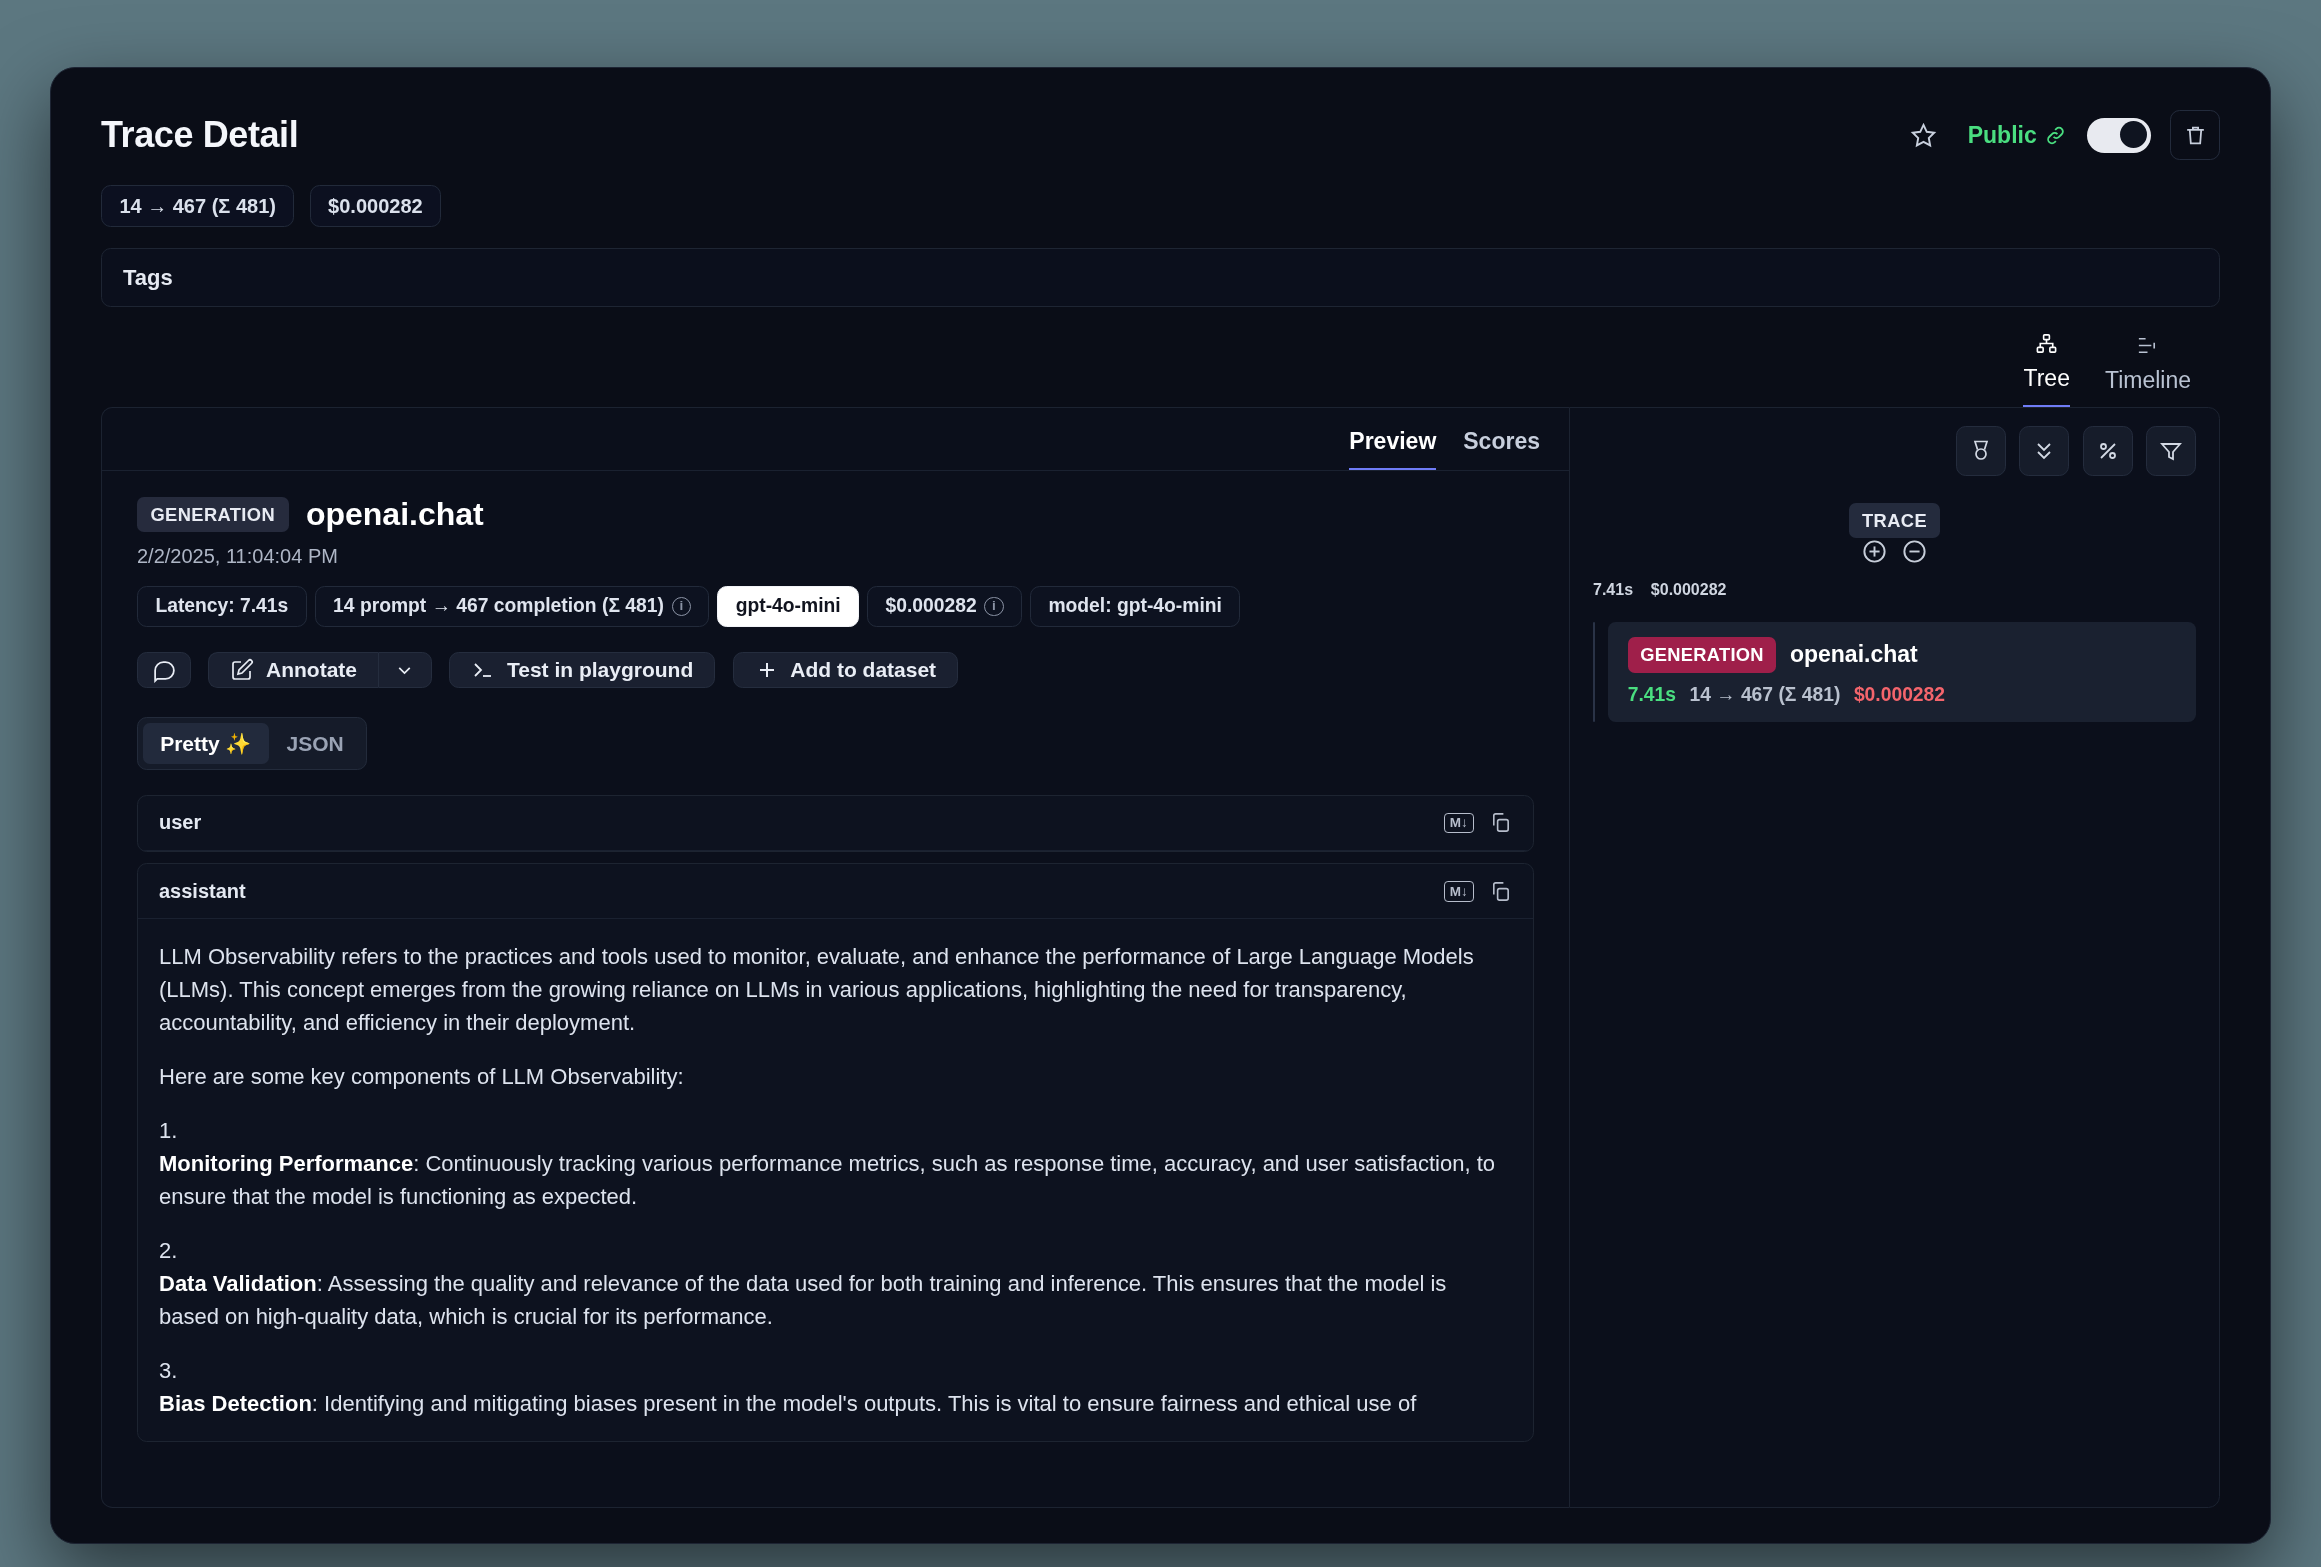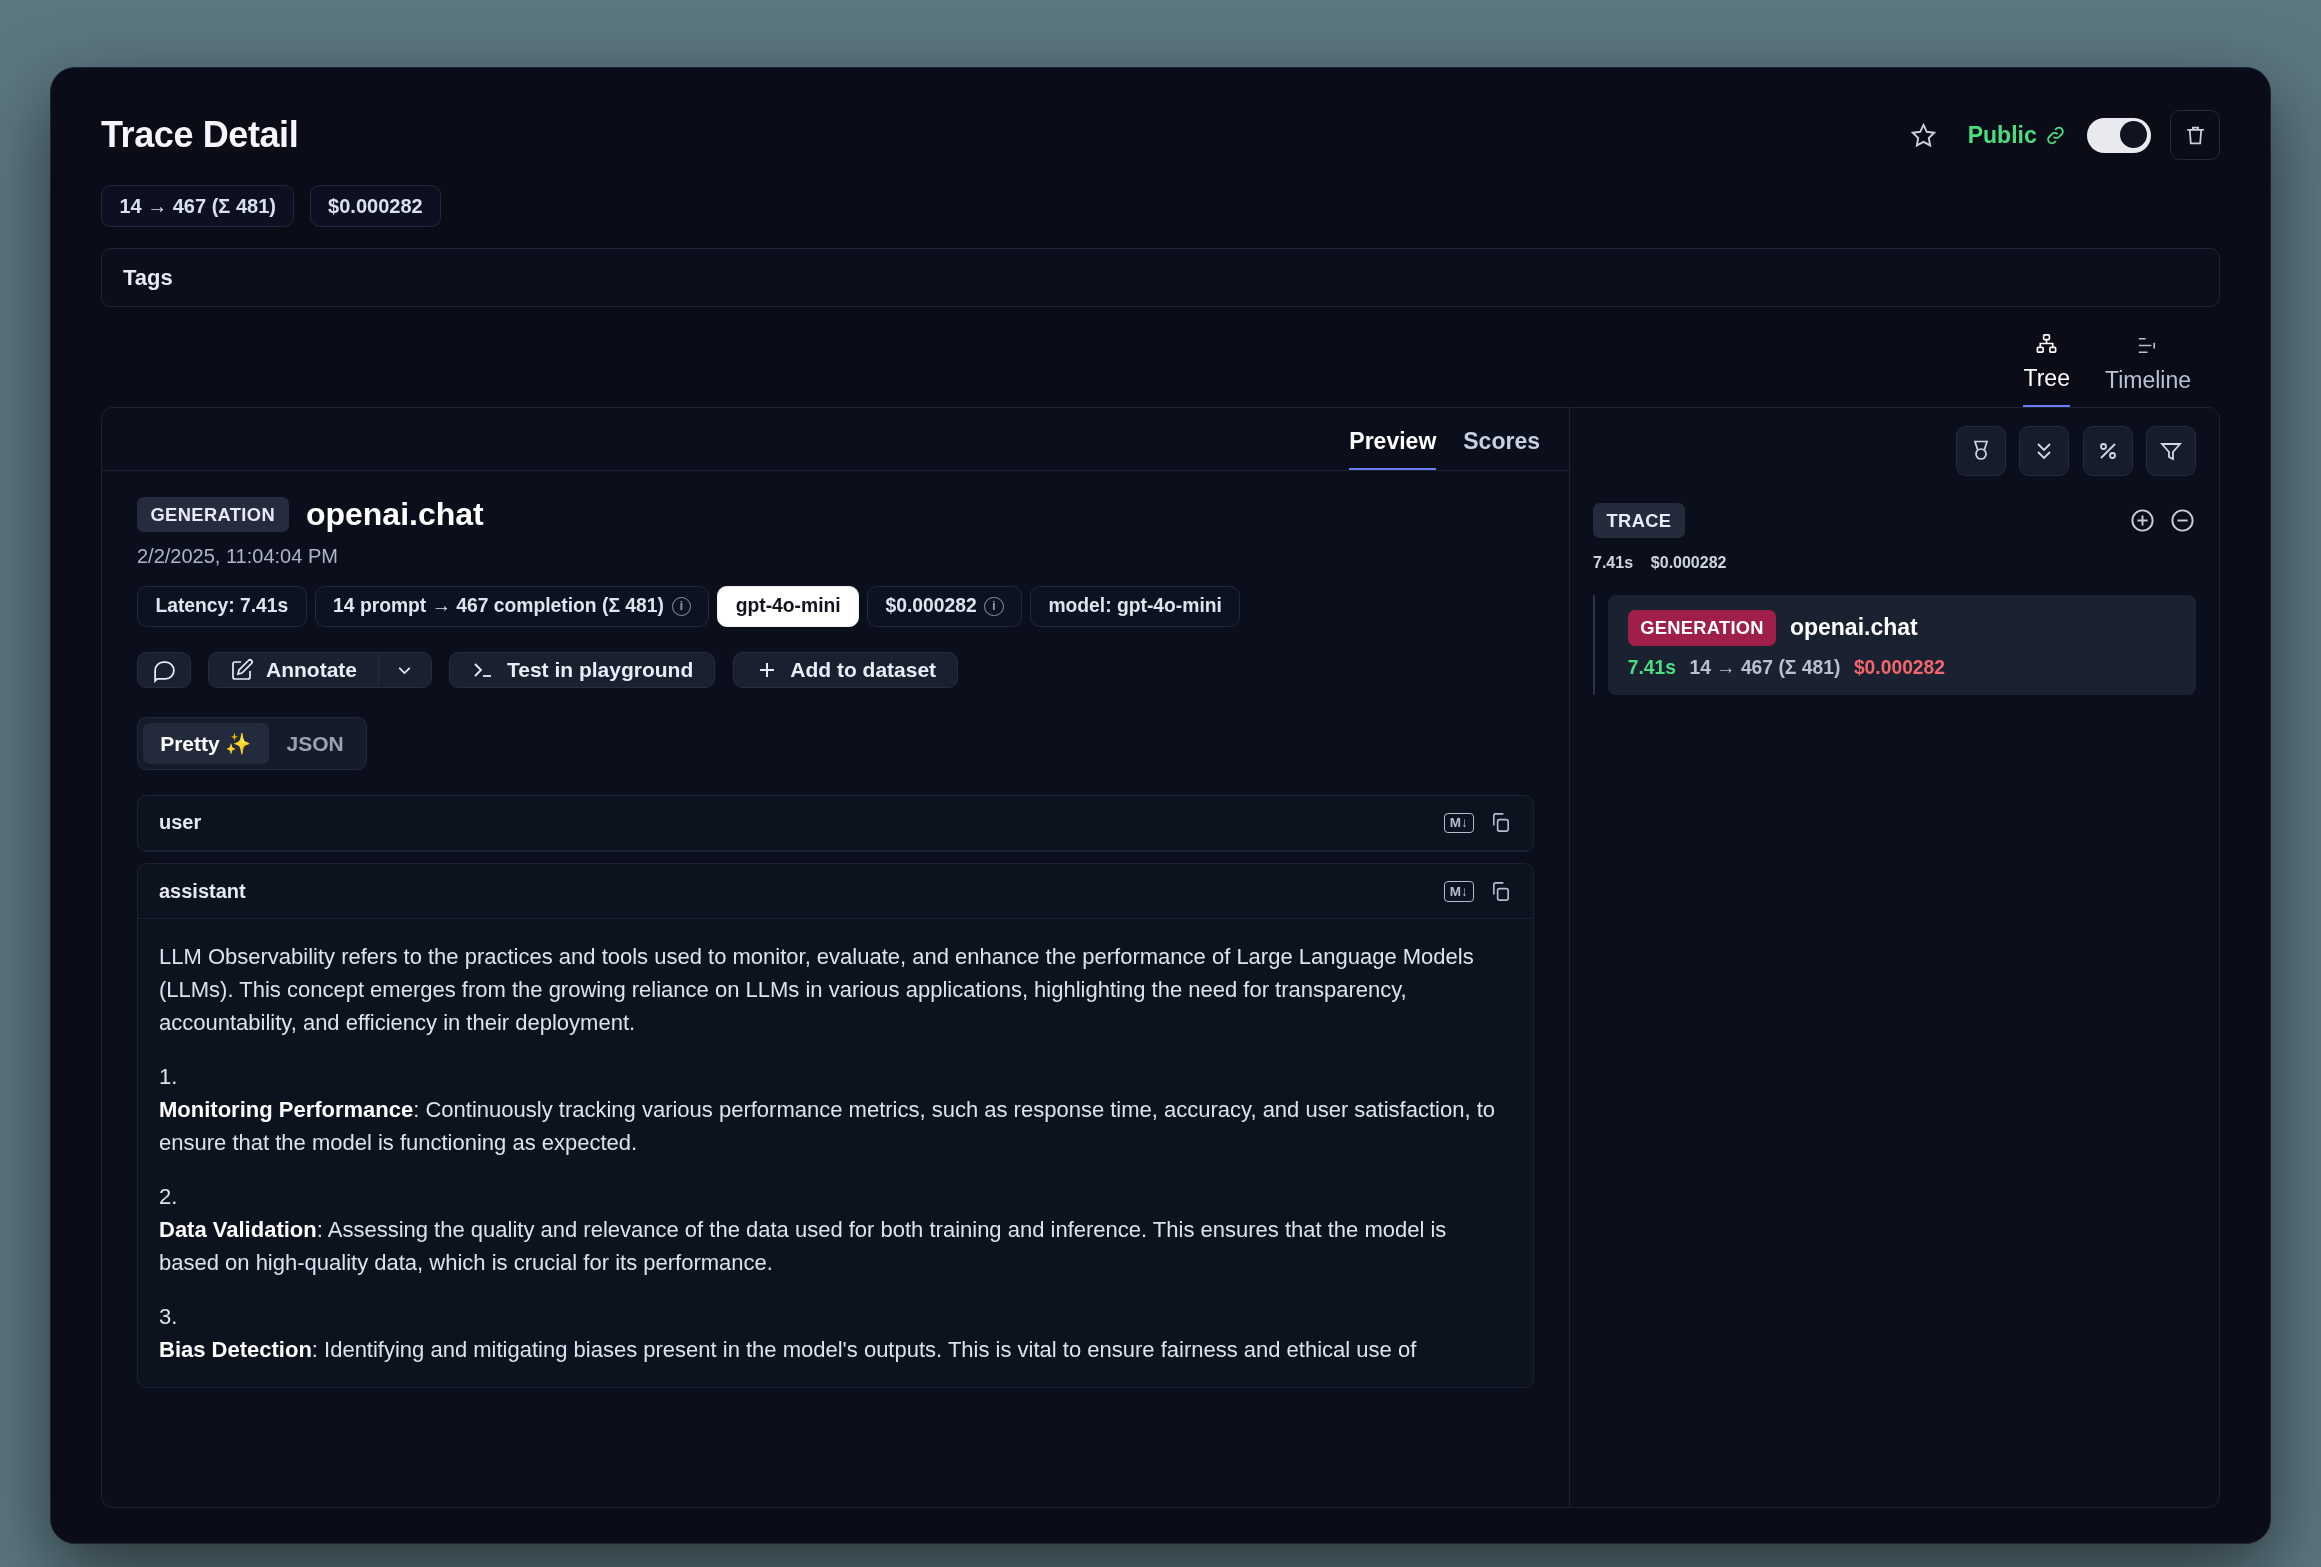--- a/index.html
+++ b/index.html
@@ -168,21 +168,21 @@
   .msg-body b { color: #ffffff; }
 
   
   .rp-tools { display: flex; justify-content: flex-end; gap: 13.5px; }
   .rp-btn {
     width: 50px; height: 50px; border-radius: 9.7px;
     background: #161c2a; border: 1px solid #242c3d;
     display: flex; align-items: center; justify-content: center;
     color: #d3d9e4; font-size: 21px;
   }
-  .trace-row { display: flex; justify-content: space-between; align-items: center; margin-top: 27px; }
+  .trace-row { display: flex; justify-content: space-between; align-items: center; margin-top: 27px; flex-direction: column; }
   .trace-badge {
     background: #242b3d; color: #e9ecf4; font-size: 18.3px; font-weight: bold;
     padding: 6.8px 13.5px; border-radius: 6.8px; letter-spacing: 0.4px;
   }
   .zoom-btns { display: flex; gap: 13.5px; color: #c6cdd9; font-size: 25px; }
   .trace-sub { font-size: 16px; color: #cfd5e0; margin-top: 15.4px; font-weight: bold; }
   .tree-wrap { margin-top: 23px; display: flex; }
   .tree-line { width: 1.9px; background: #2a3347; margin-right: 13.5px; border-radius: 1px; }
   .tree-node {
     flex: 1; background: #1a2130; border-radius: 7.7px; padding: 15.4px 19.3px;
@@ -372,20 +372,21 @@
               <span>
                 <svg width="23" height="23" viewBox="0 0 24 24" fill="none" stroke="#b6bdcb" stroke-width="1.7">
                     <rect x="9" y="9" width="11" height="12" rx="2"></rect>
                     <path d="M5 15V5a2 2 0 0 1 2-2h8"></path>
                   </svg>
               </span>
             </div>
           </div>
           <div class="msg-body">
             <p>LLM Observability refers to the practices and tools used to monitor, evaluate, and enhance the performance of Large Language Models (LLMs). This concept emerges from the growing reliance on LLMs in various applications, highlighting the need for transparency, accountability, and efficiency in their deployment.</p>
+            <p>Here are some key components of LLM Observability:</p>
             <p>
               <span>1.</span><br>
               <b>Monitoring Performance</b><span>: Continuously tracking various performance metrics, such as response time, accuracy, and user satisfaction, to ensure that the model is functioning as expected.</span>
             </p>
             <p>
               <span>2.</span><br>
               <b>Data Validation</b><span>: Assessing the quality and relevance of the data used for both training and inference. This ensures that the model is based on high-quality data, which is crucial for its performance.</span>
             </p>
             <p>
               <span>3.</span><br>

